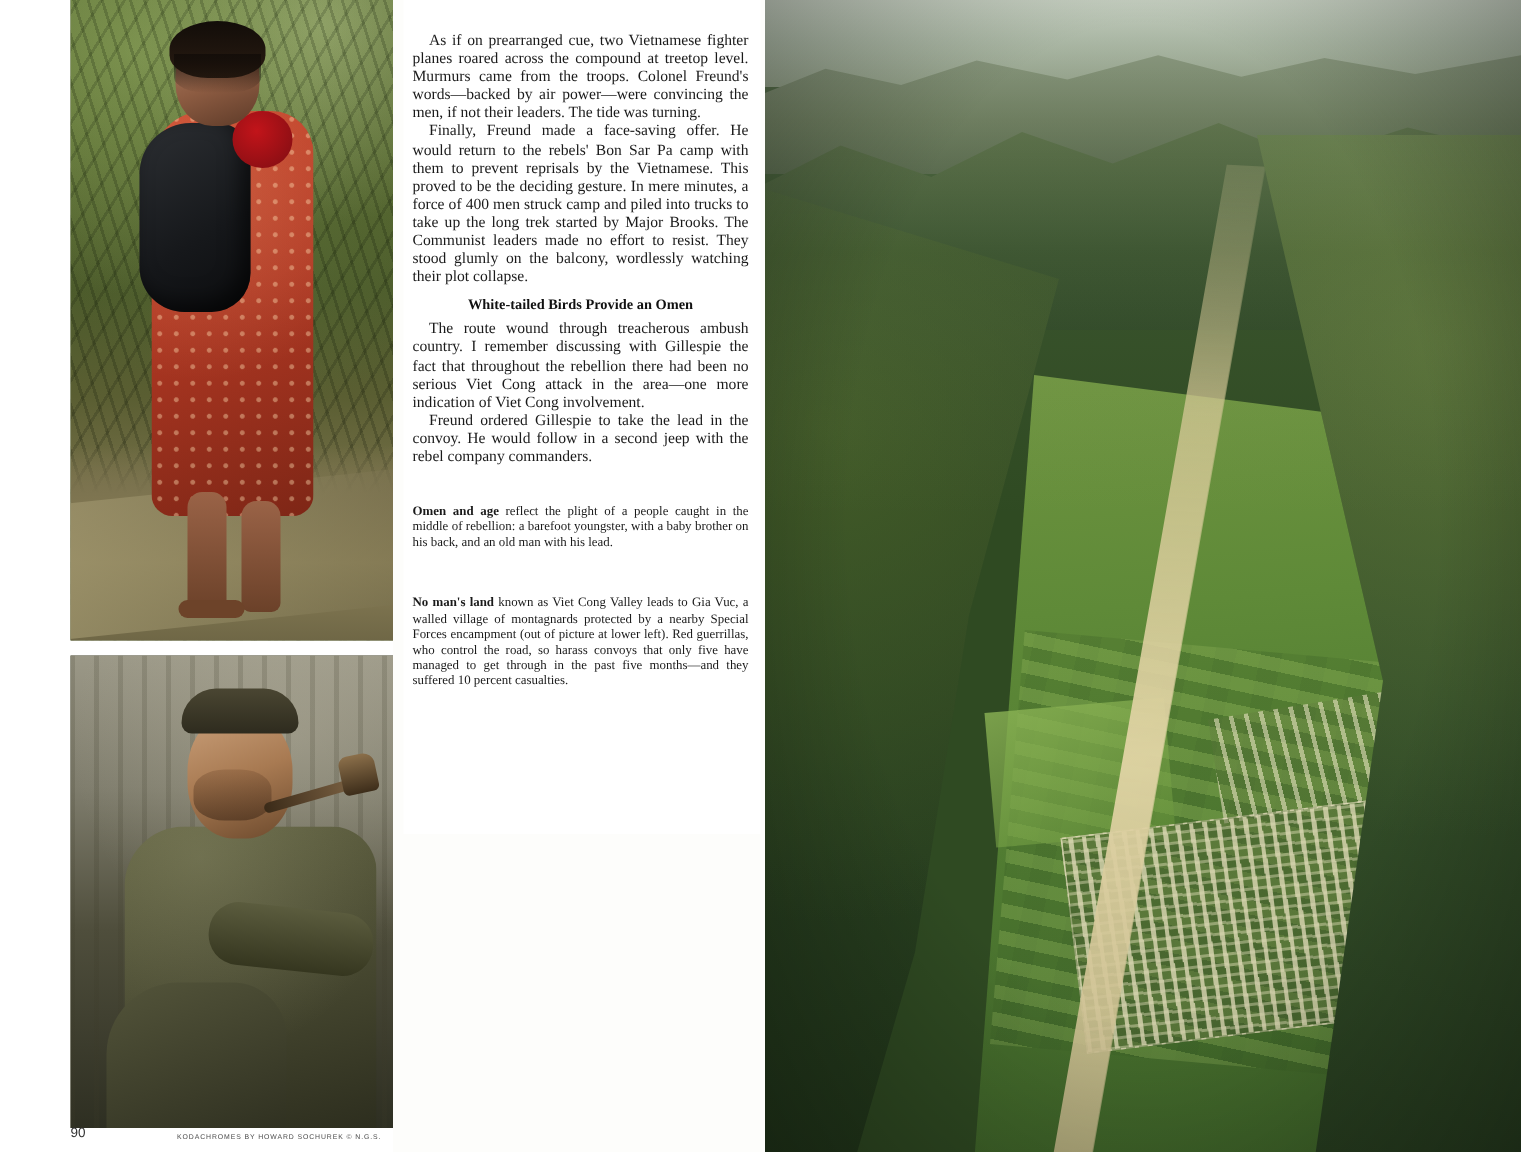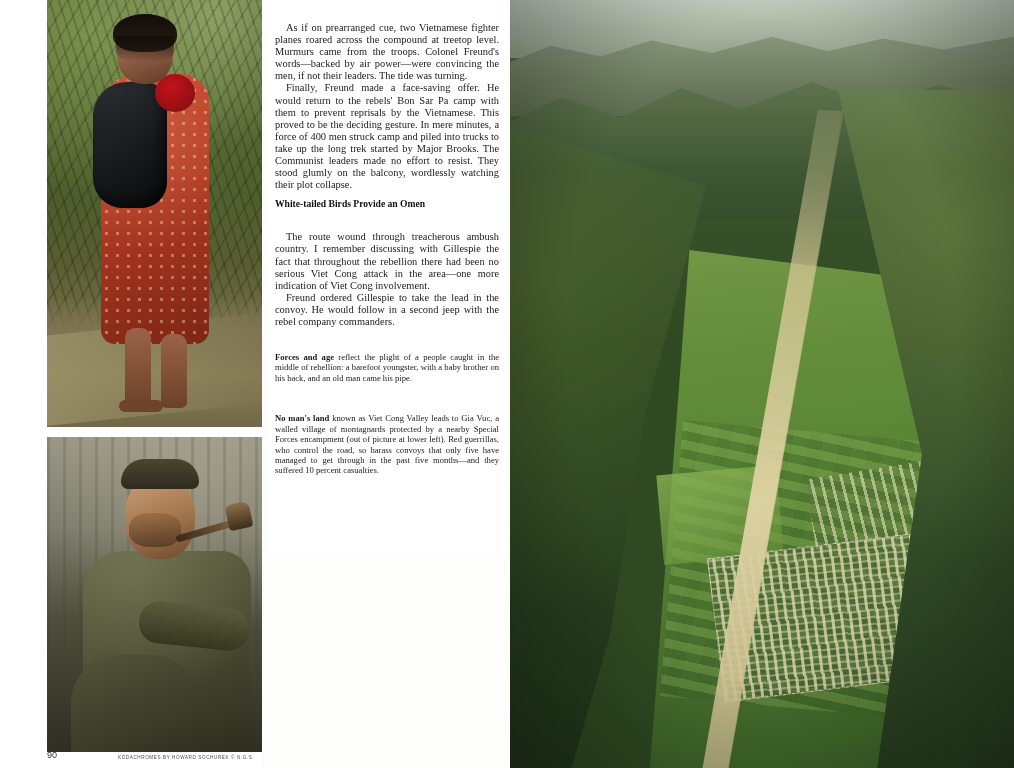--- a/index.html
+++ b/index.html
@@ -208,23 +208,24 @@
     margin: 0;
     font-size: 10.4px;
     line-height: 12.1px;
     text-align: justify;
     text-indent: 11px;
     color: #1a1a1a;
     hyphens: auto;
   }
   .text-col p.first { text-indent: 11px; }
   .subhead {
-    margin: 7px 0 22px 0;
+    margin: 7px 0 5px 0;
     font-size: 9.6px;
     font-weight: bold;
+    text-align: center;
     font-family: "Liberation Serif", serif;
     color: #111;
   }
   .caption-block {
     margin-top: 24px;
     font-size: 8.6px;
     line-height: 10.4px;
     text-align: justify;
     color: #1a1a1a;
   }
@@ -370,21 +371,21 @@
   <div class="text-col">
     <p class="first">As if on prearranged cue, two Vietnamese fighter planes roared across the compound at treetop level. Murmurs came from the troops. Colonel Freund's words—backed by air power—were convincing the men, if not their leaders. The tide was turning.</p>
     <p>Finally, Freund made a face-saving offer. He would return to the rebels' Bon Sar Pa camp with them to prevent reprisals by the Vietnamese. This proved to be the deciding gesture. In mere minutes, a force of 400 men struck camp and piled into trucks to take up the long trek started by Major Brooks. The Communist leaders made no effort to resist. They stood glumly on the balcony, wordlessly watching their plot collapse.</p>
 
     <div class="subhead">White-tailed Birds Provide an Omen</div>
 
     <p>The route wound through treacherous ambush country. I remember discussing with Gillespie the fact that throughout the rebellion there had been no serious Viet Cong attack in the area—one more indication of Viet Cong involvement.</p>
     <p>Freund ordered Gillespie to take the lead in the convoy. He would follow in a second jeep with the rebel company commanders.</p>
 
     <div class="caption-block">
-      <p class="lead"><b>Forces and age</b><span> reflect the plight of a people caught in the middle of rebellion: a barefoot youngster, with a baby brother on his back, and an old man came his pipe.</span></p>
+      <p class="lead"><b>Omen and age</b><span> reflect the plight of a people caught in the middle of rebellion: a barefoot youngster, with a baby brother on his back, and an old man with his lead.</span></p>
     </div>
 
     <div class="caption-block second">
       <p class="lead"><b>No man's land</b><span> known as Viet Cong Valley leads to Gia Vuc, a walled village of montagnards protected by a nearby Special Forces encampment (out of picture at lower left). Red guerrillas, who control the road, so harass convoys that only five have managed to get through in the past five months—and they suffered 10 percent casualties.</span></p>
     </div>
   </div>
 
   <div class="aerial">
     <div class="sky"></div>
     <div class="far-ridge"></div>

